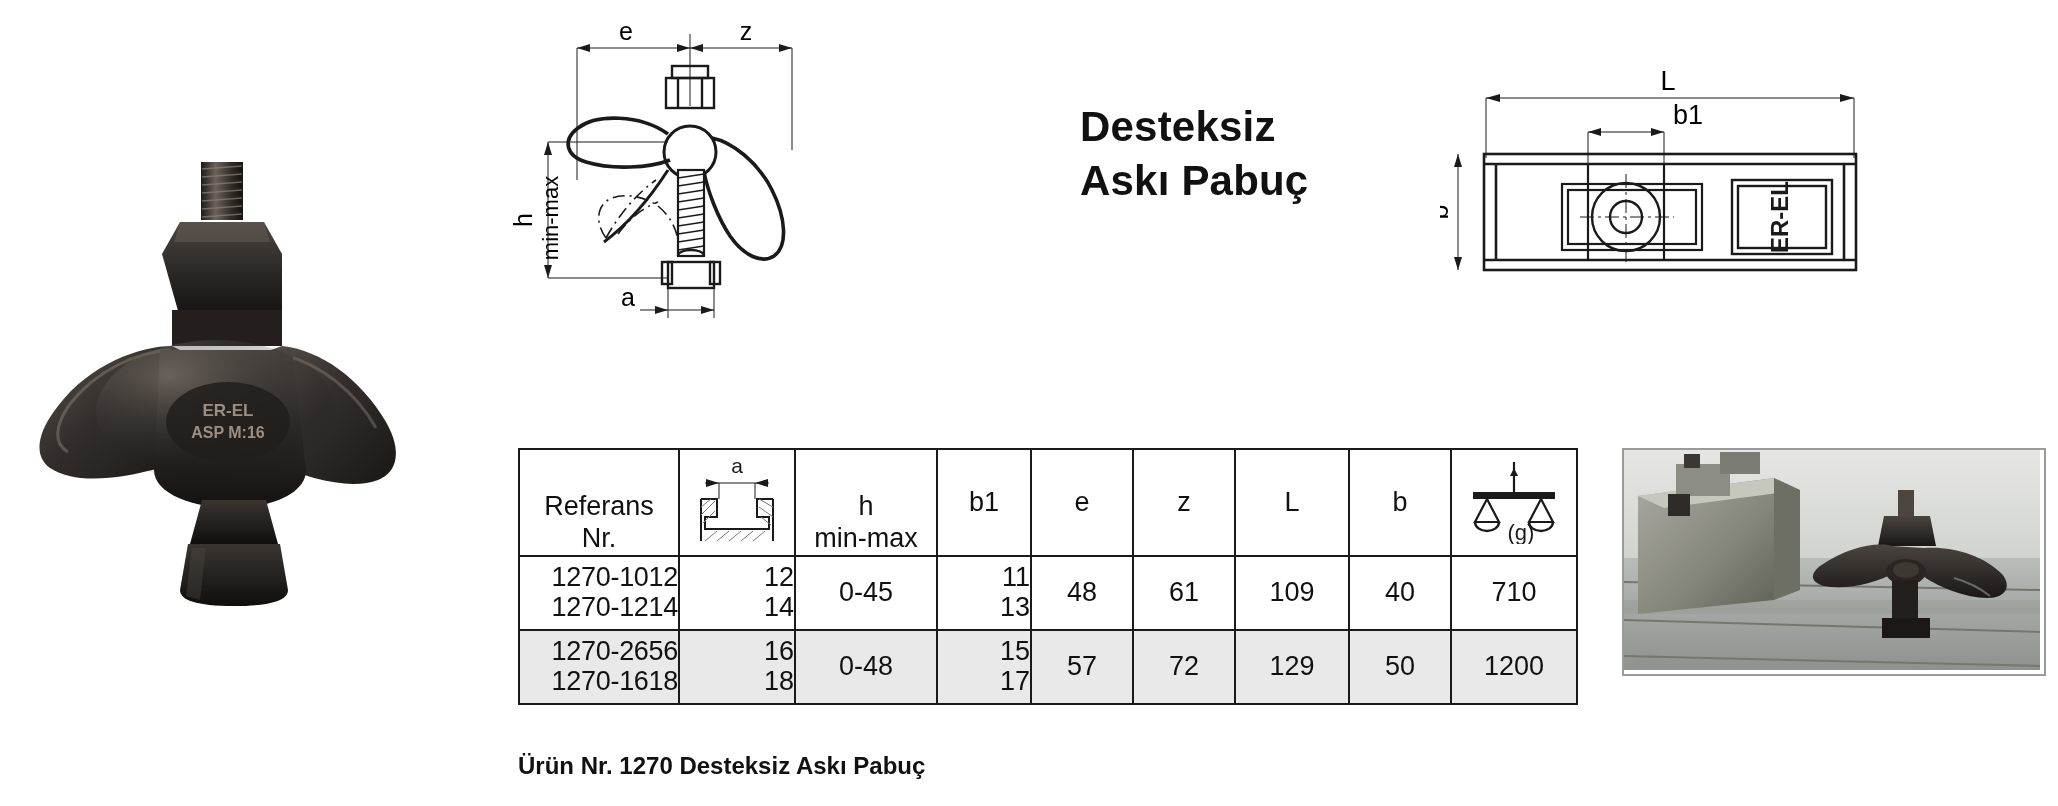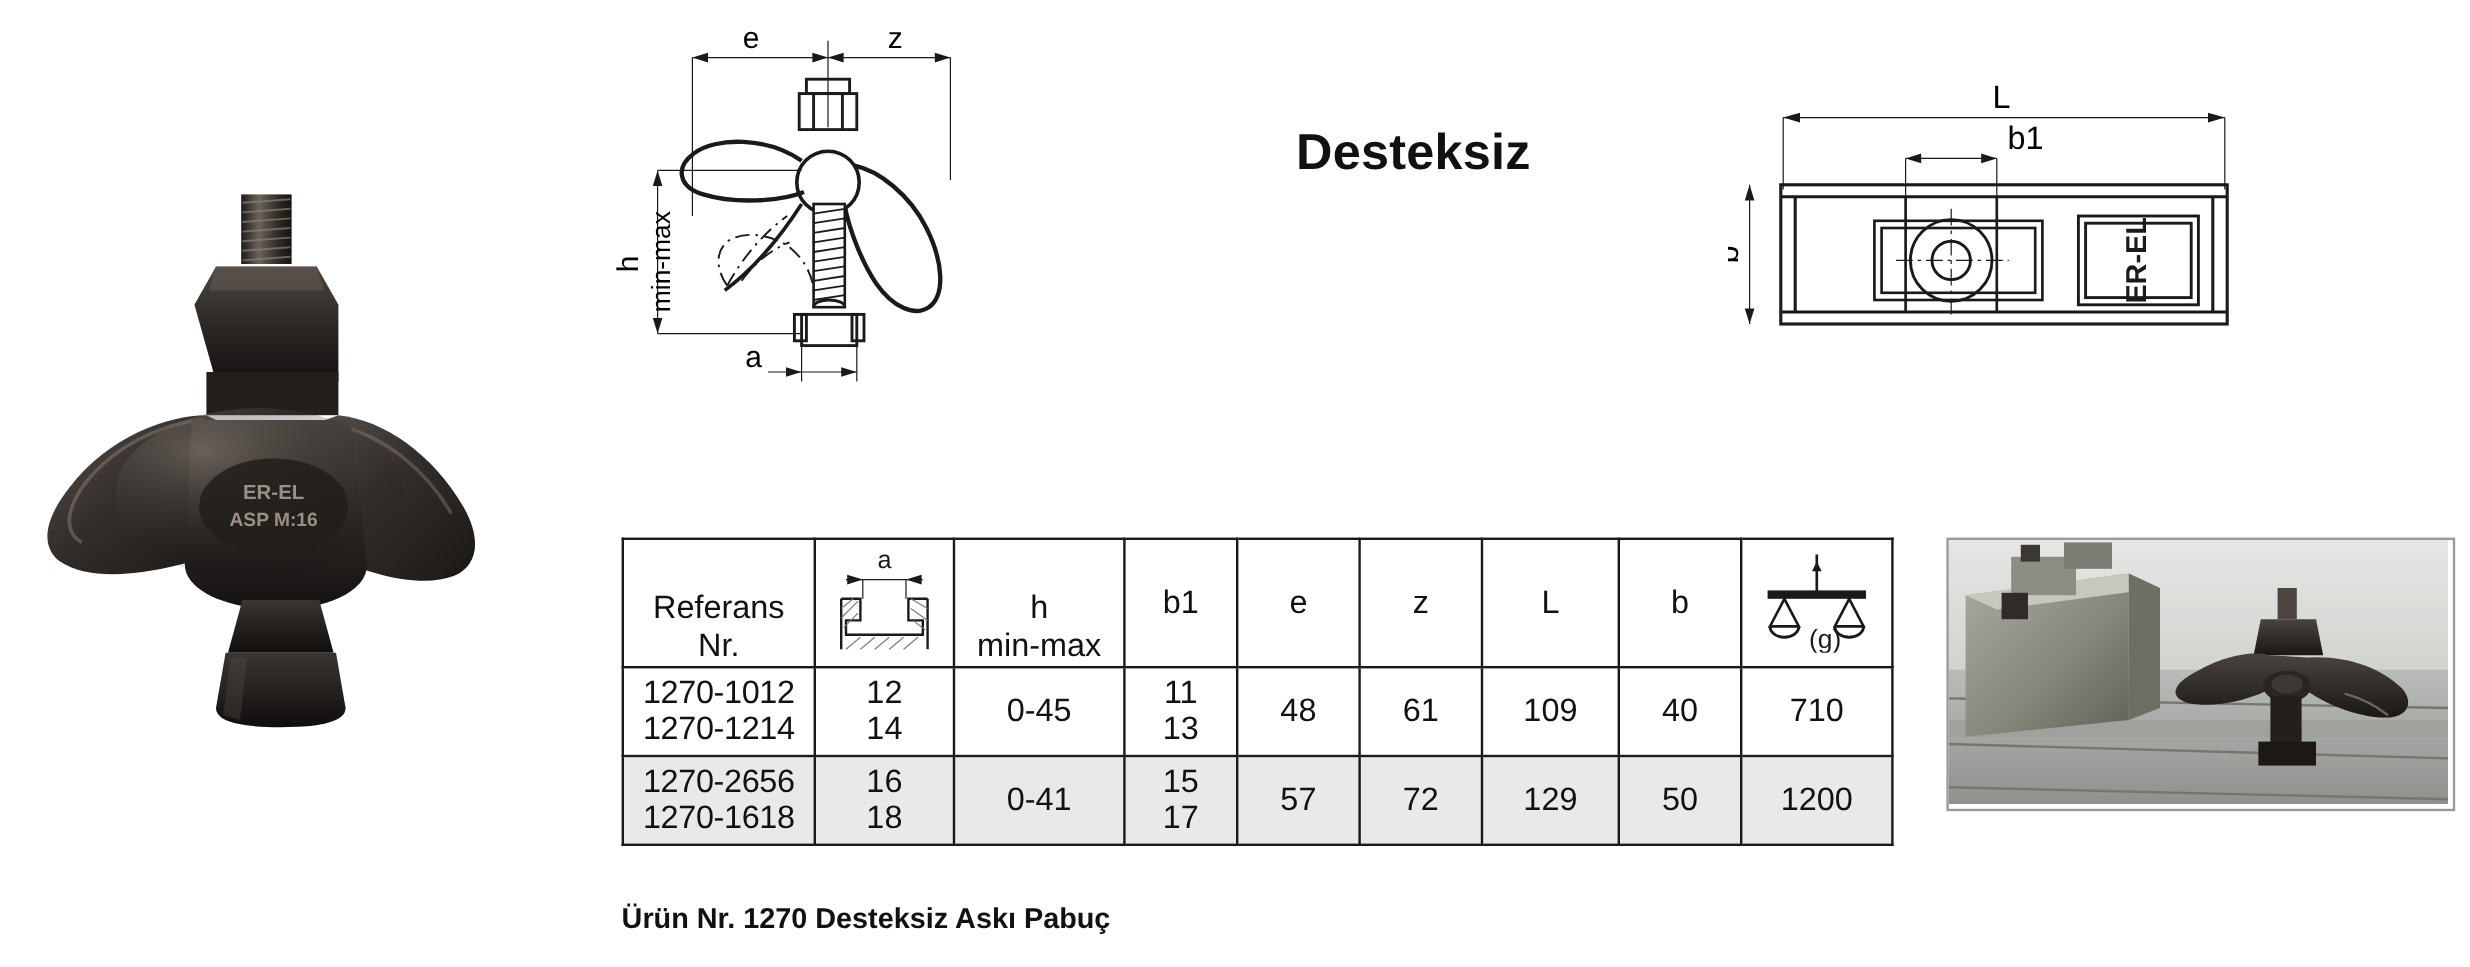--- a/index.html
+++ b/index.html
@@ -34,21 +34,21 @@
   .c-b1{width:92px;}
   .c-e{width:100px;}
   .c-z{width:100px;}
   .c-L{width:112px;}
   .c-b{width:100px;}
   .c-w{width:124px;}
   .hdr2{line-height:1.18;}
   .hdr2 .l1{display:block;margin-top:41px;}
   .hdr2 .l2{display:block;}
   .stack{line-height:1.1;}
-  .stack span{display:block;}
+  .stack span{display:block;text-align:right;}
   .ref-cell{font-size:28px;letter-spacing:-0.3px;}
 
   
   #caption{left:518px;top:752px;font-size:24px;font-weight:bold;}
 
   
   #photo-right{left:1622px;top:448px;width:420px;height:224px;
      border:2px solid #9a9a9a;overflow:hidden;}
 
   svg text{font-family:"Liberation Sans","DejaVu Sans",sans-serif;}
@@ -221,20 +221,21 @@
     <text x="126" y="30" text-anchor="middle" font-size="25">e</text>
     <text x="246" y="30" text-anchor="middle" font-size="25">z</text>
     <text x="0" y="0" font-size="25" transform="translate(32,210) rotate(-90)" text-anchor="middle">h</text>
     <text x="0" y="0" font-size="22" transform="translate(58,208) rotate(-90)" text-anchor="middle">min-max</text>
     <text x="128" y="296" text-anchor="middle" font-size="25">a</text>
   </svg>
 </div>
 
 <div class="abs" id="title-block">
   <div class="tline">Desteksiz</div>
+  <div class="tline">Askı Pabuç</div>
 </div>
 
 <div class="abs" id="top-view">
   <svg width="460" height="250" viewBox="0 0 460 250">
     <g fill="none" stroke="#1a1a1a" stroke-width="1.1">
 
       <g stroke-width="1">
         <line x1="46" y1="48" x2="414" y2="48"></line>
         <line x1="46" y1="48" x2="46" y2="108"></line>
         <line x1="414" y1="48" x2="414" y2="108"></line>
@@ -377,21 +378,21 @@
     </tr>
     <tr class="alt">
       <td class="ref-cell stack">
         <span>1270-2656</span>
         <span>1270-1618</span>
       </td>
       <td class="stack">
         <span>16</span>
         <span>18</span>
       </td>
-      <td>0-41</td>
+      <td>0-48</td>
       <td class="stack">
         <span>15</span>
         <span>17</span>
       </td>
       <td>57</td>
       <td>72</td>
       <td>129</td>
       <td>50</td>
       <td>1200</td>
     </tr>

